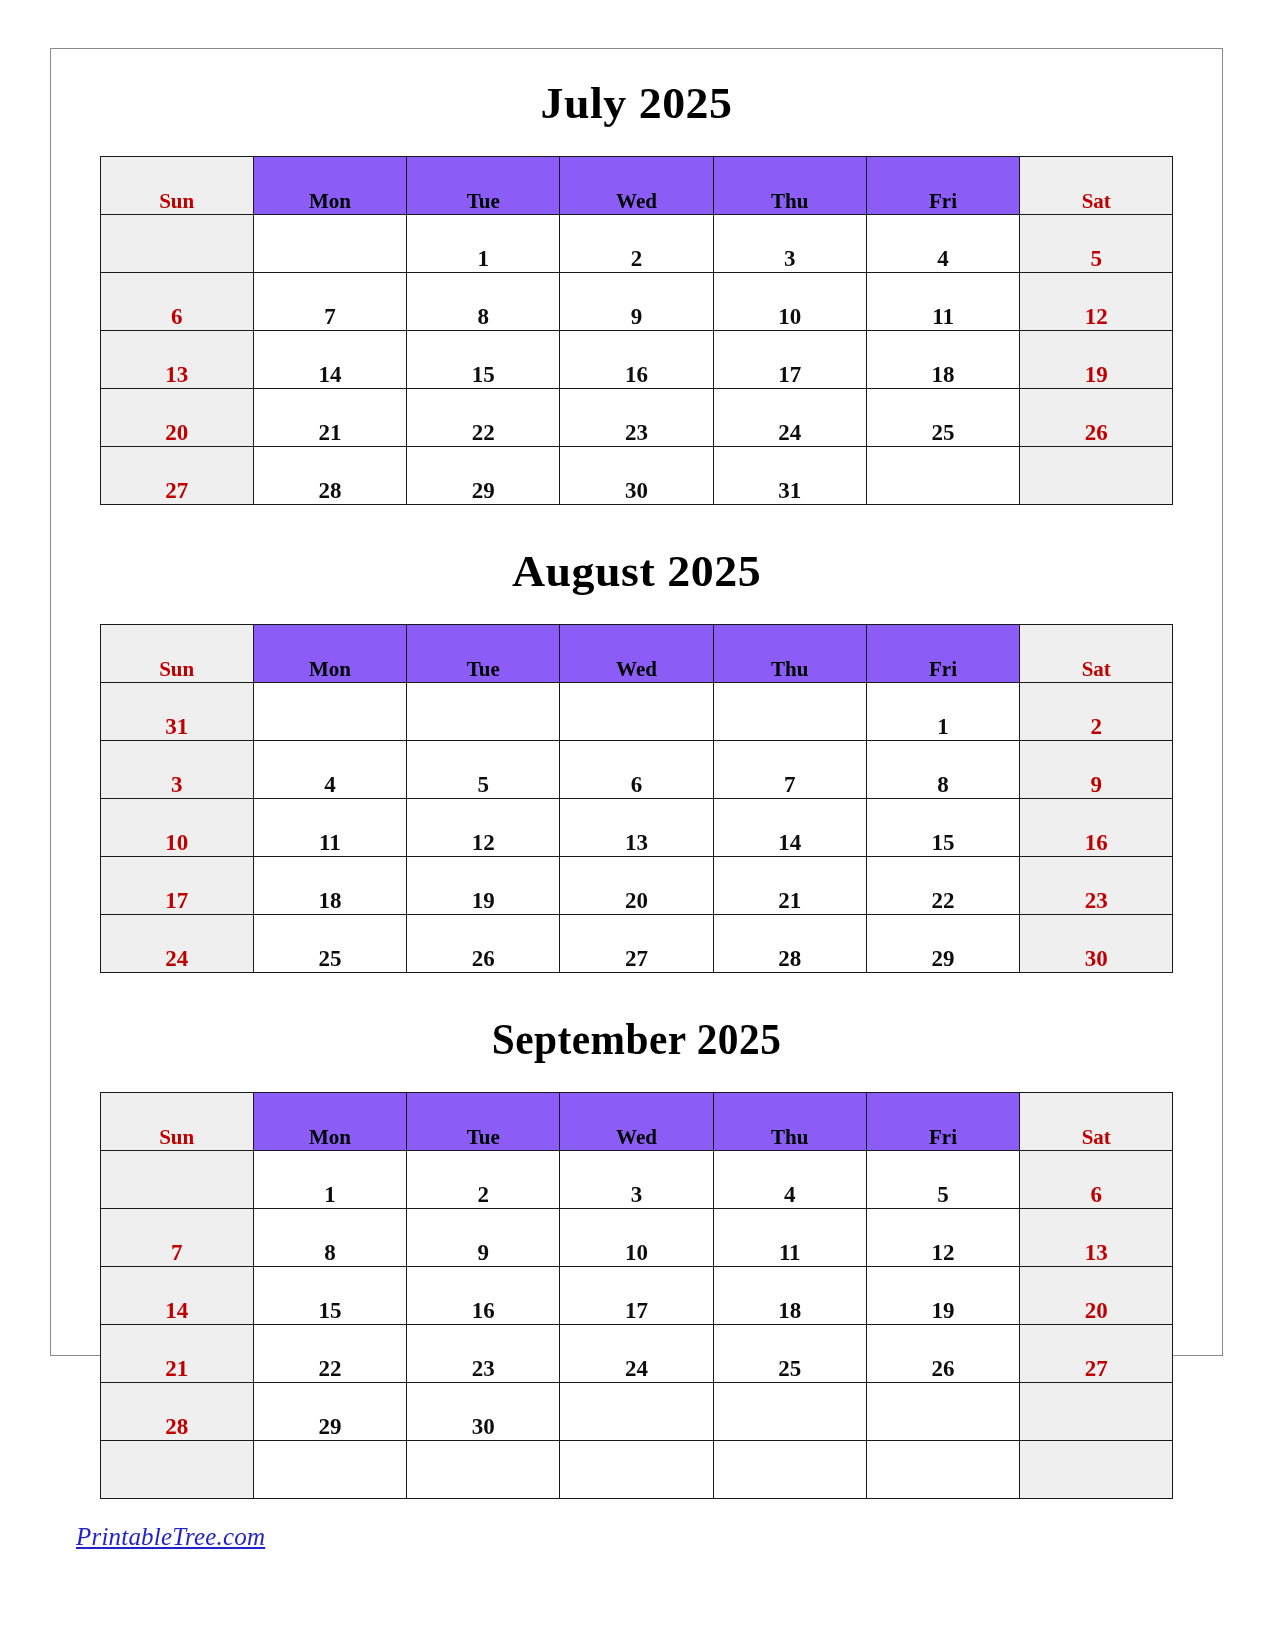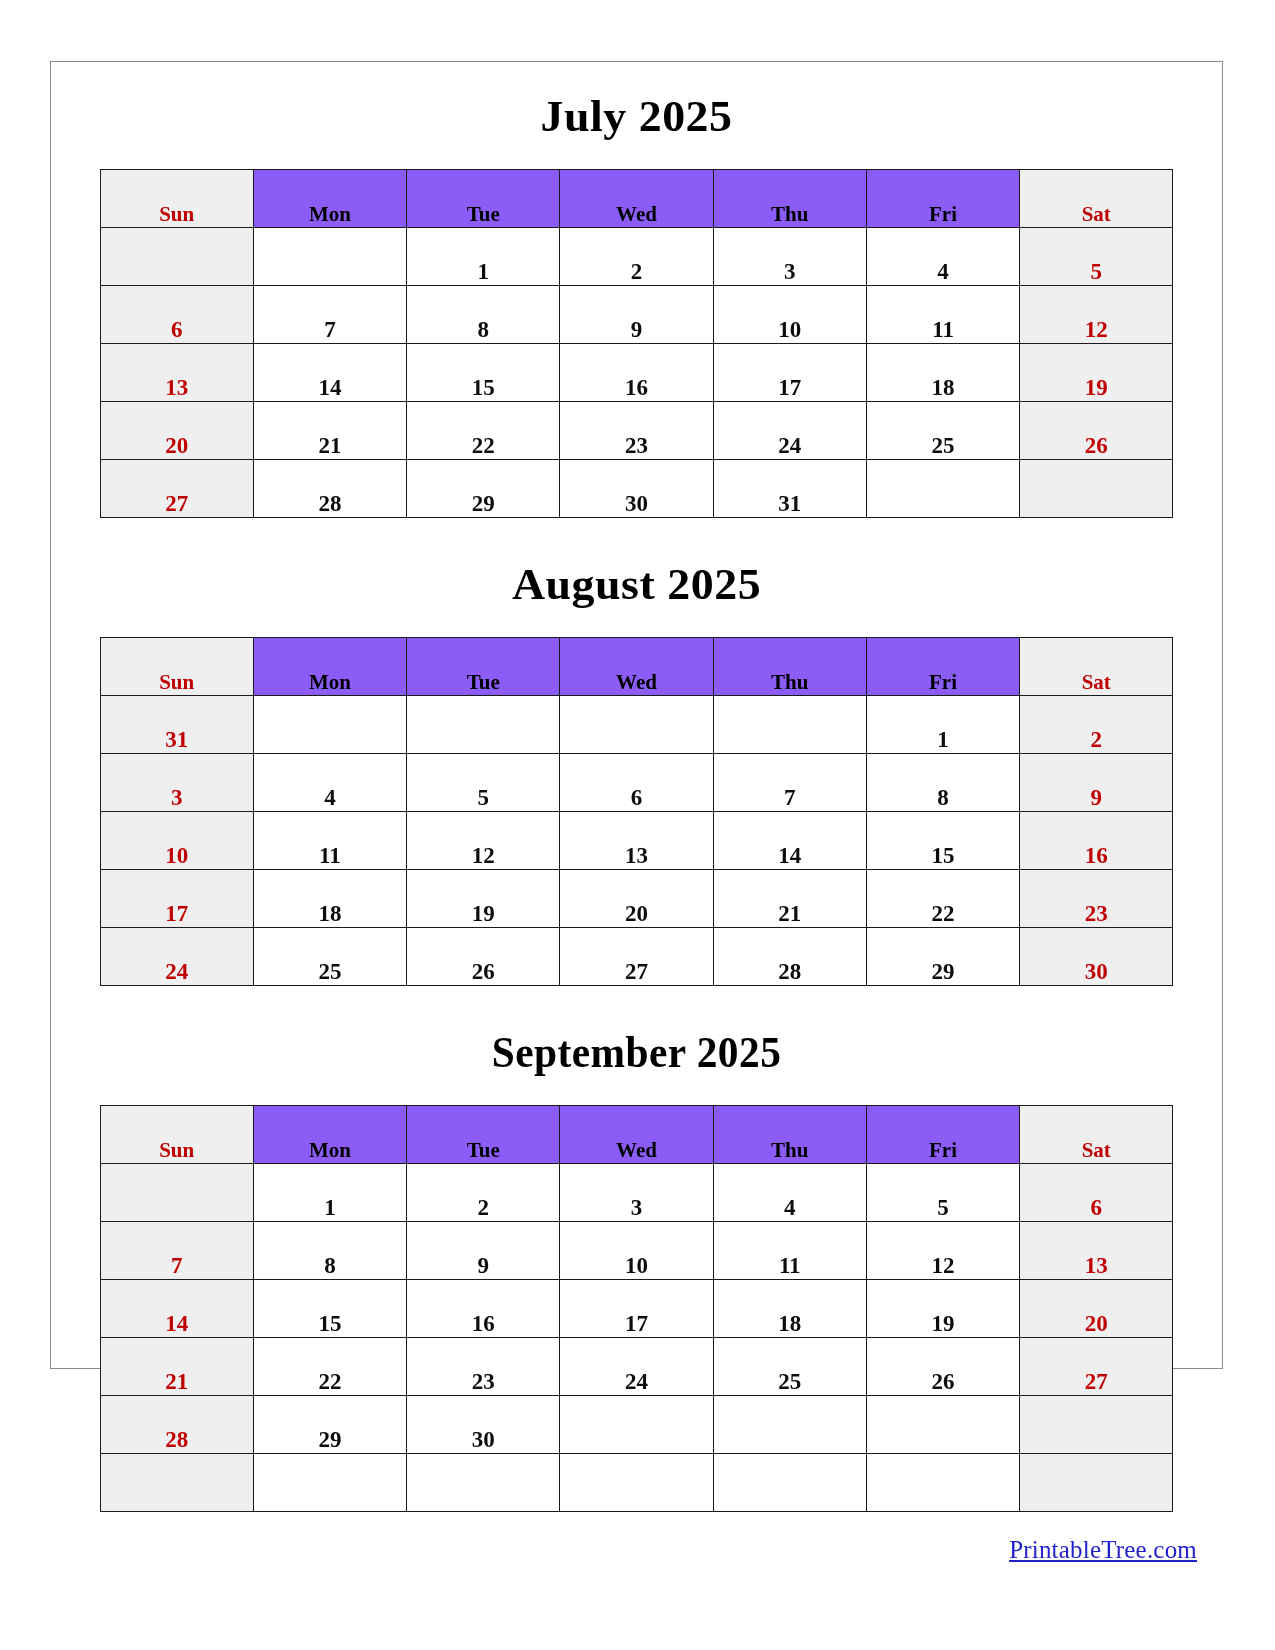--- a/index.html
+++ b/index.html
@@ -10,21 +10,21 @@
   body {
     width: 1275px;
     height: 1650px;
     font-family: "Liberation Serif", "DejaVu Serif", serif;
     -webkit-font-smoothing: antialiased;
   }
 
   .page {
     position: absolute;
     left: 50px;
-    top: 61px;
+    top: 48px;
     width: 1173px;
     height: 1308px;
     border: 1px solid #8a8a8a;
     box-sizing: border-box;
     background: #fff;
   }
 
   .inner {
     position: absolute;
     left: 0;
@@ -92,22 +92,23 @@
     padding-bottom: 10px;
     background: #ffffff;
   }
   td.day.weekend {
     color: #c00000;
     background: #efefef;
   }
 
   
   .footer {
-    text-align: right;
+    text-align: left;
     padding-top: 24px;
+    font-style: italic;
   }
   .footer a {
     font-family: "Liberation Serif", "DejaVu Serif", serif;
     font-size: 25px;
     color: #2222cc;
     text-decoration: underline;
     letter-spacing: 0.2px;
   }
 </style>
 </head>

